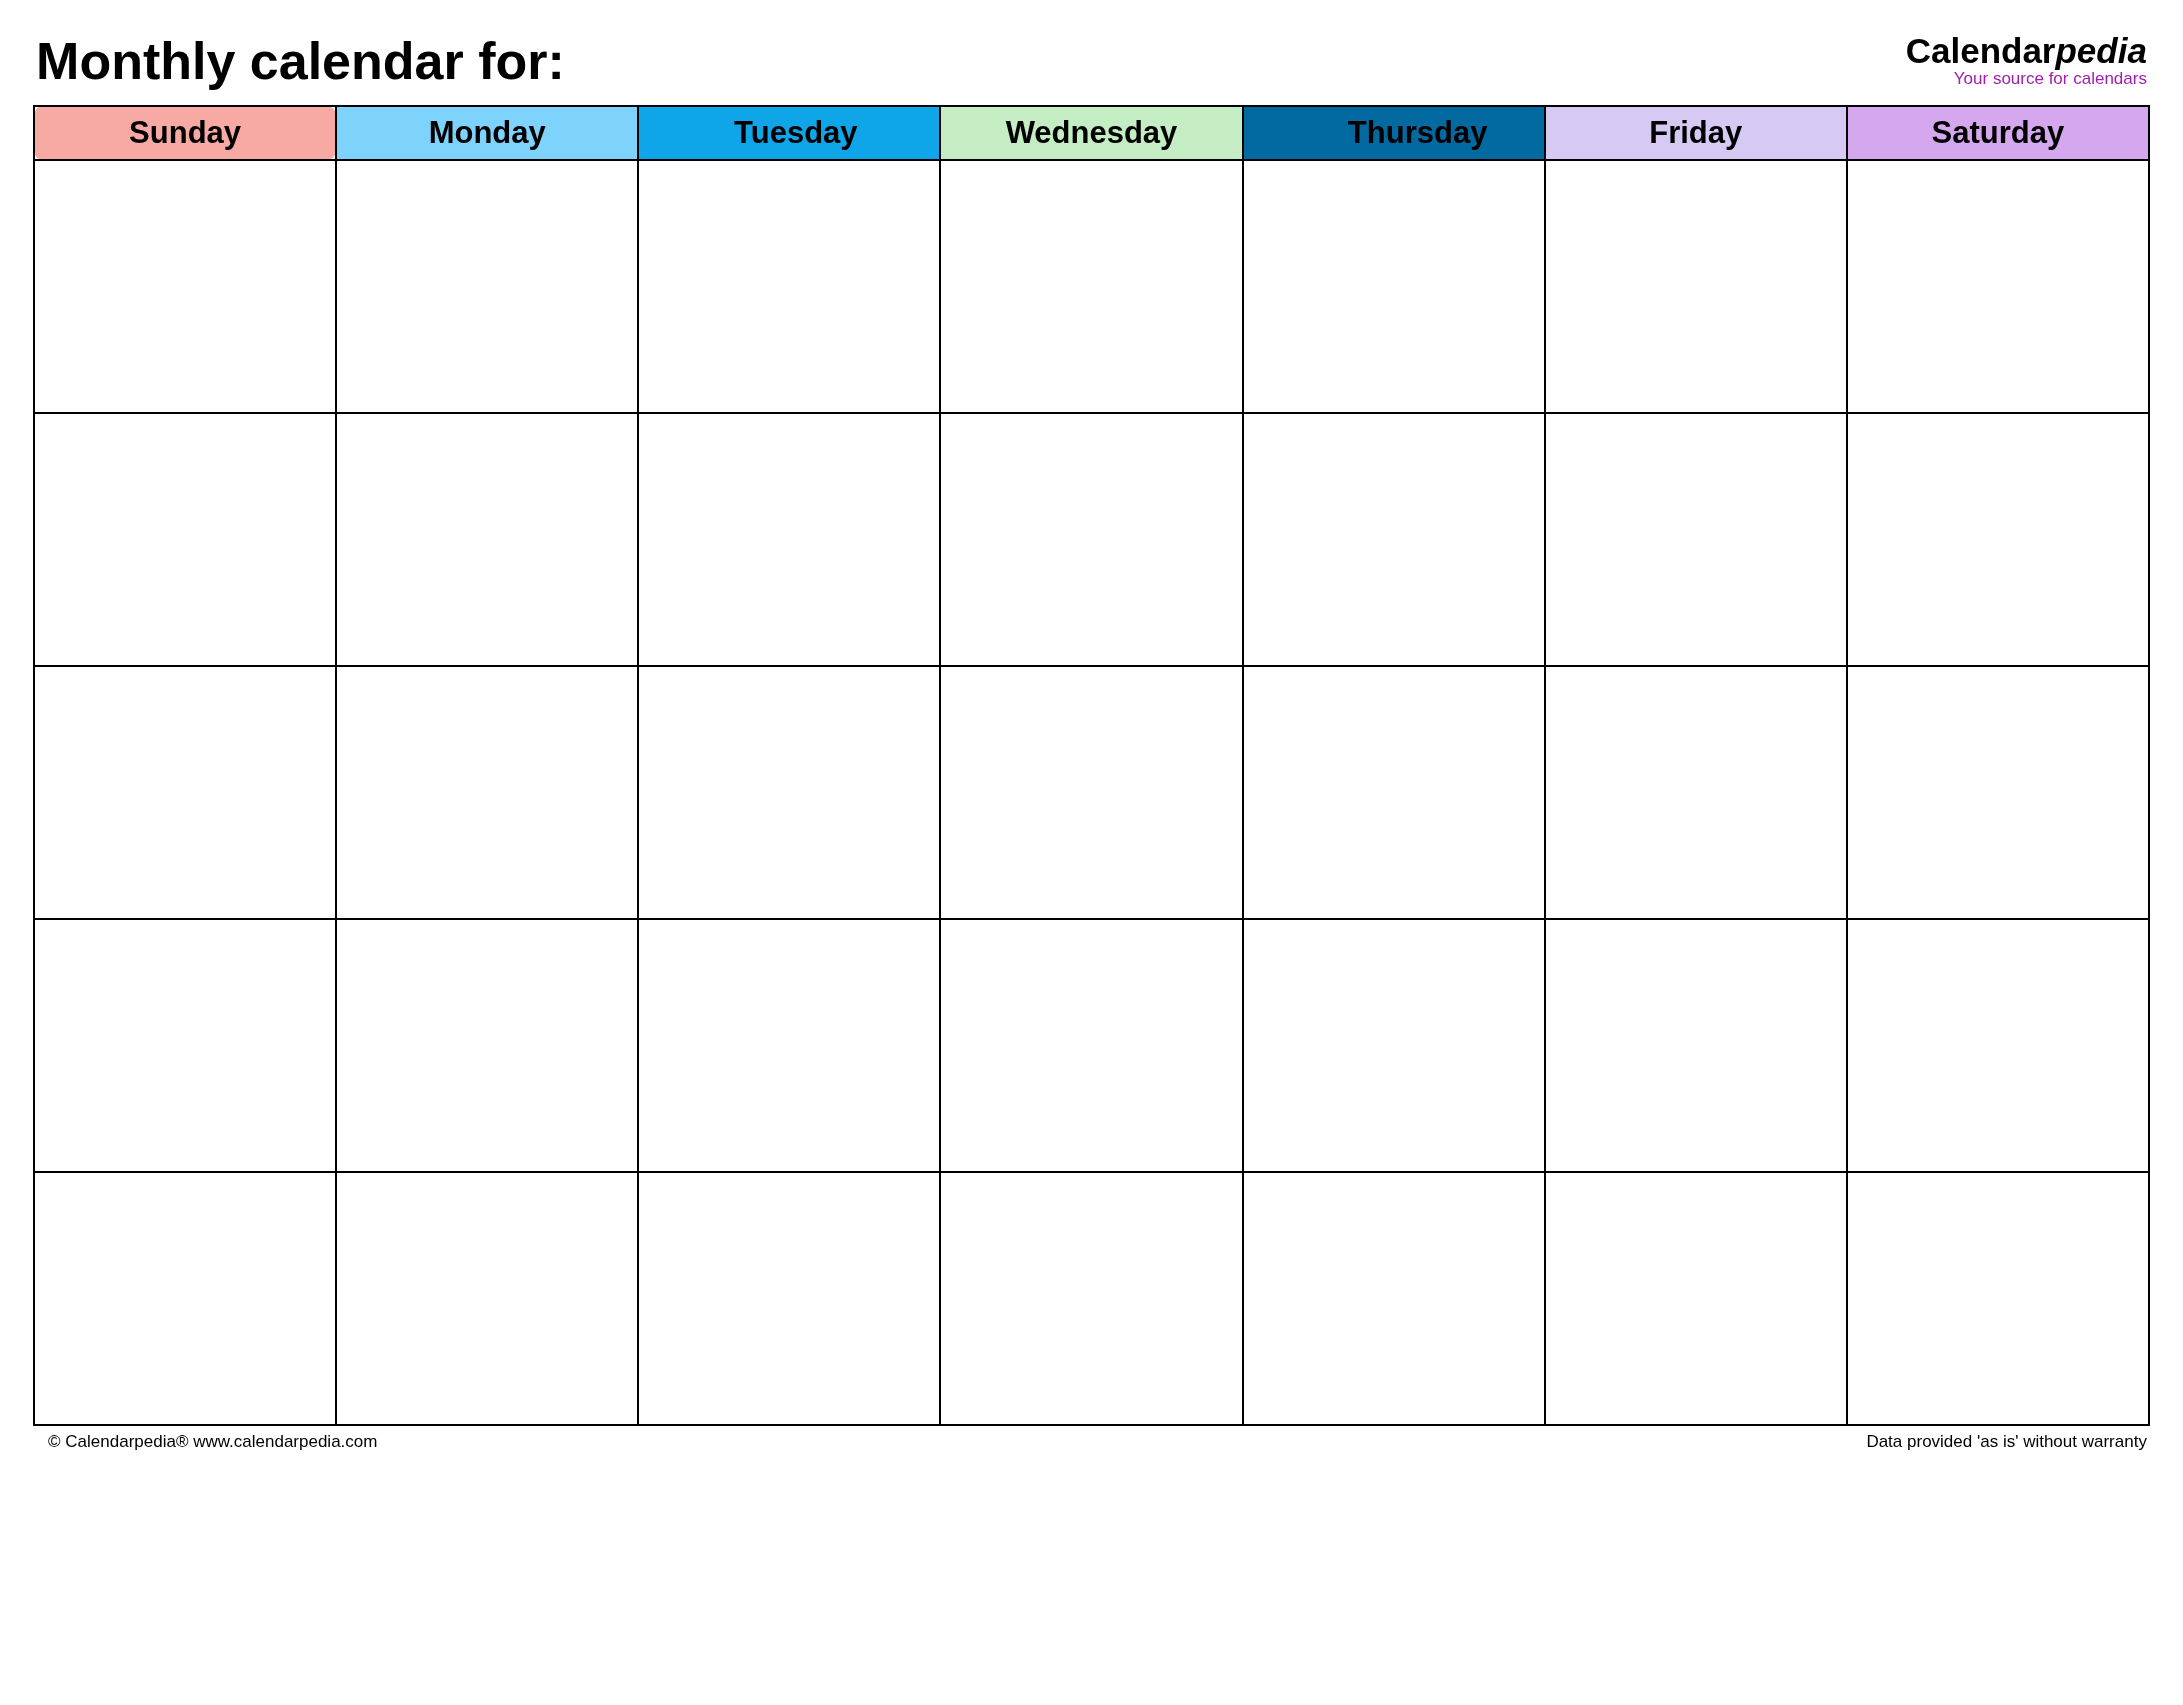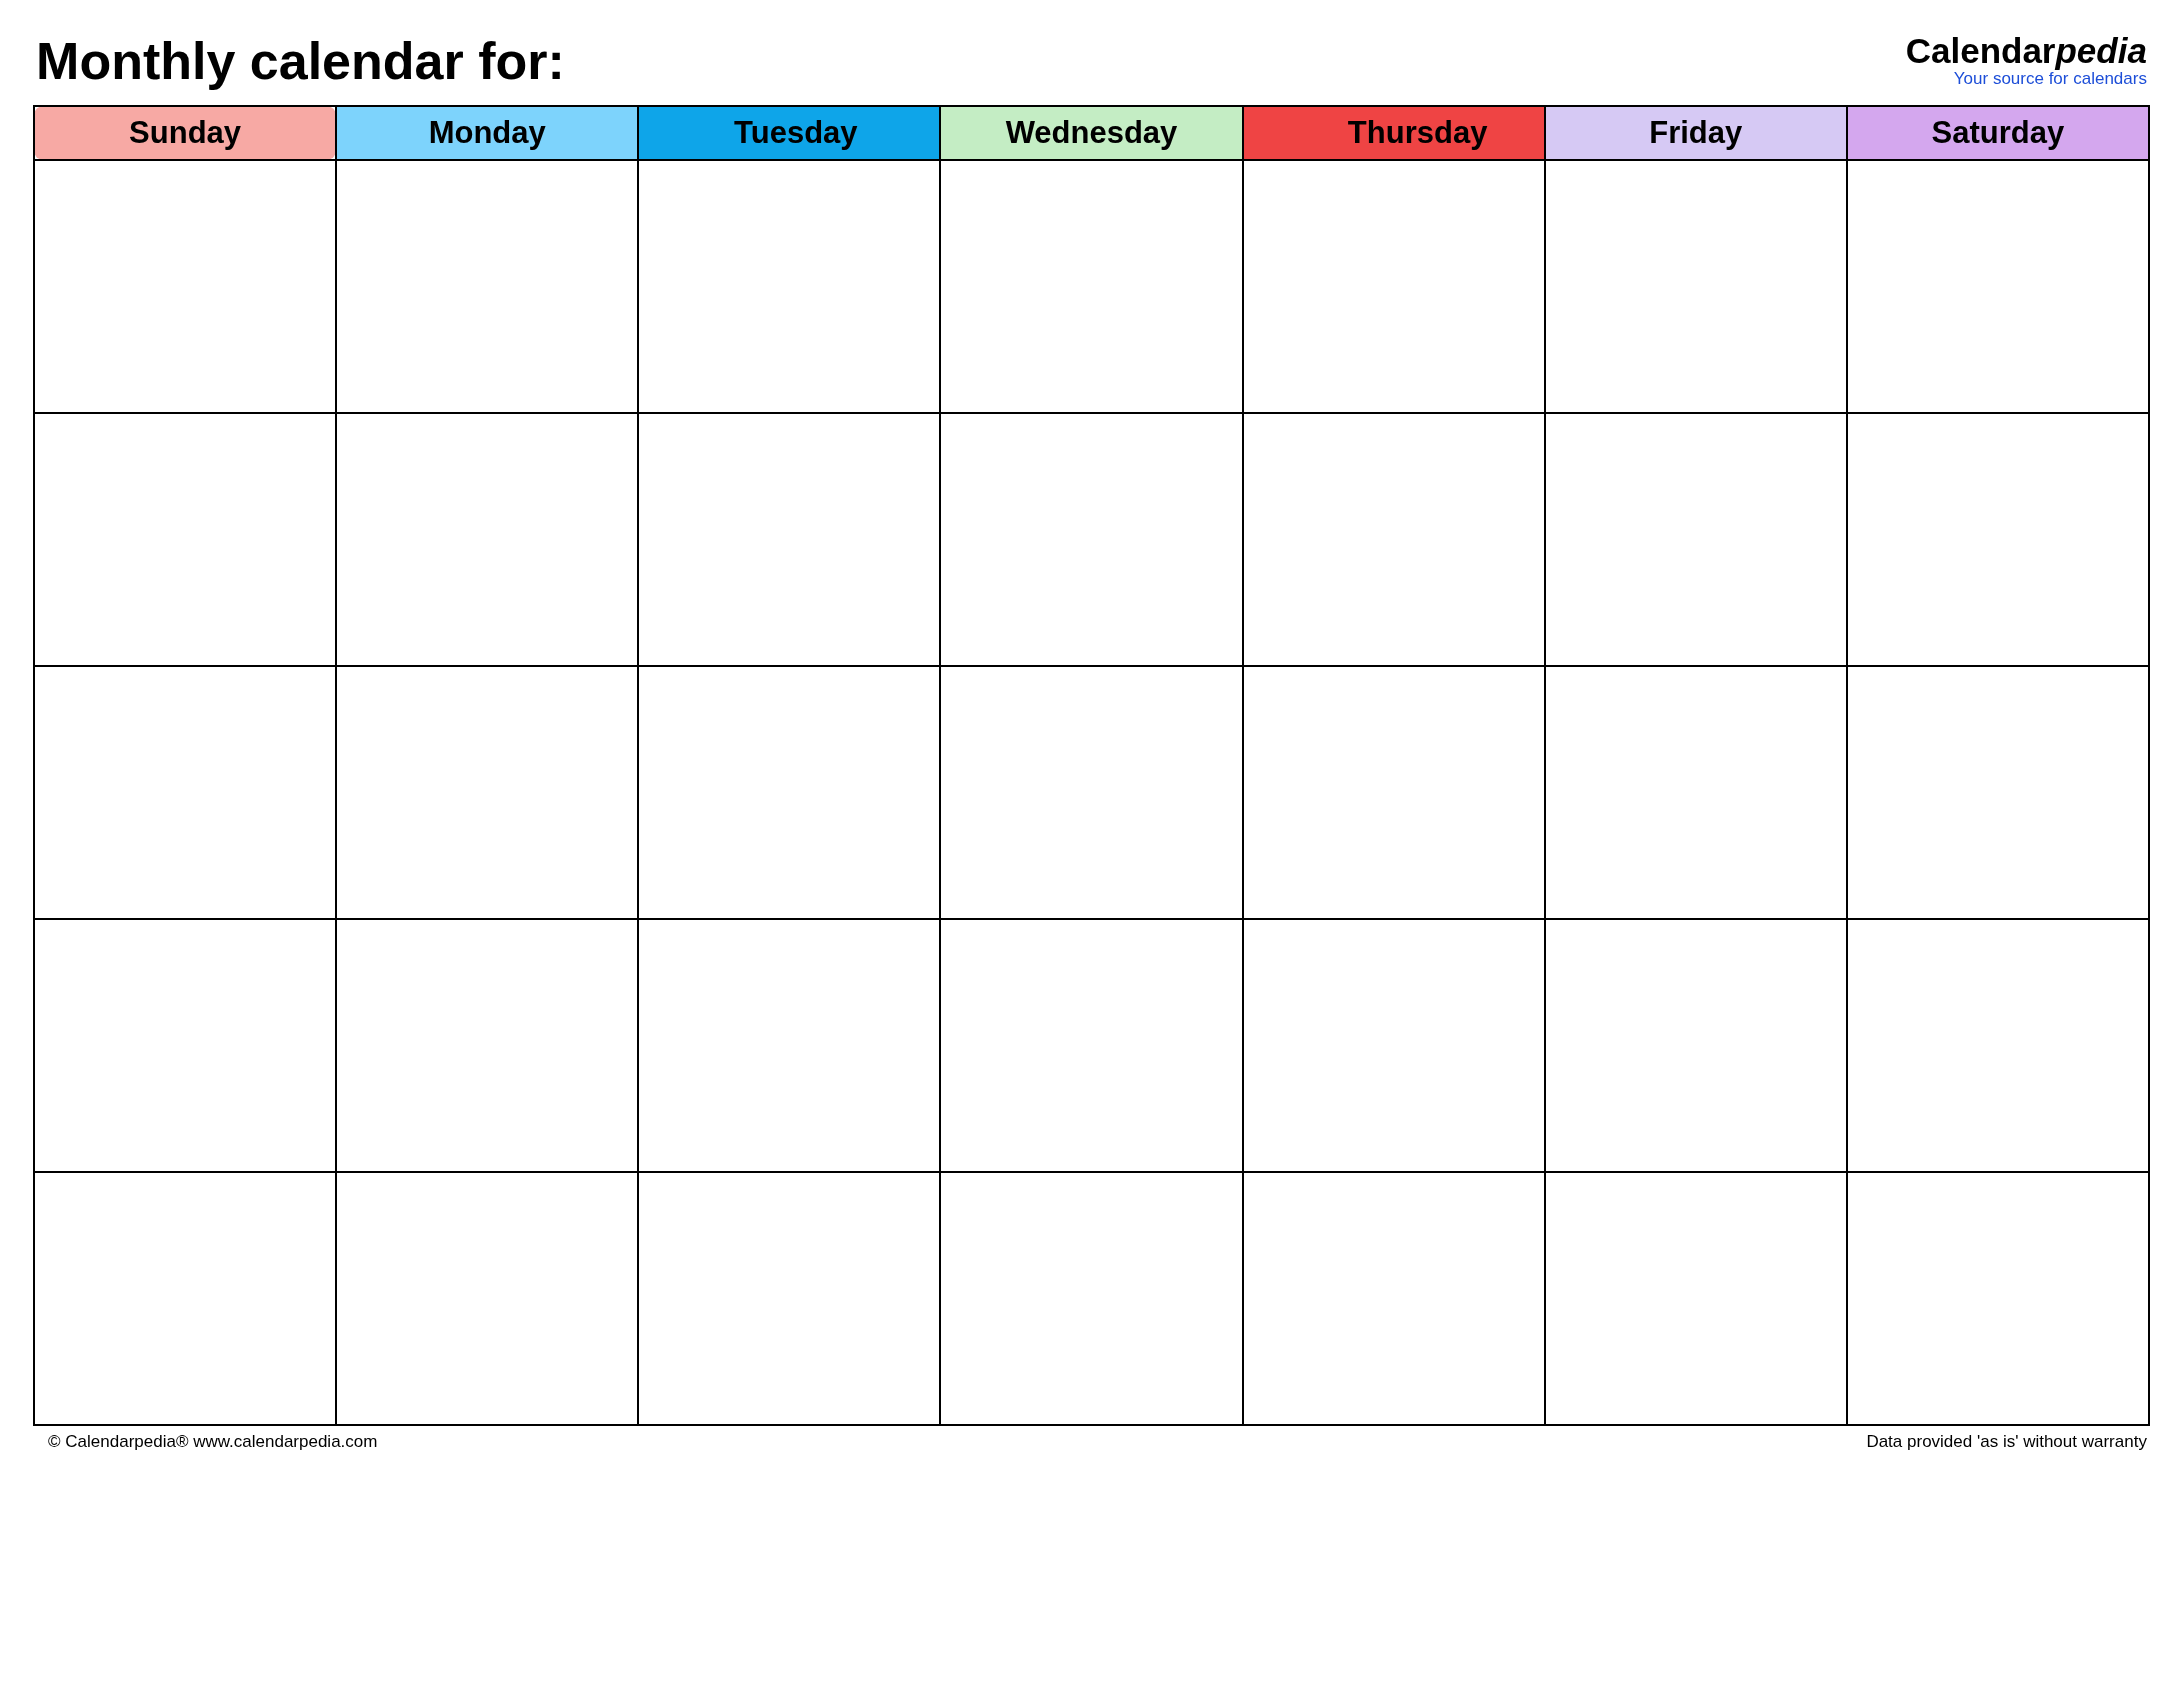--- a/index.html
+++ b/index.html
@@ -32,21 +32,21 @@
   .brand-name {
     font-size: 35px;
     font-weight: normal;
     color: #000;
     line-height: 1;
   }
   .brand-name .strong { font-weight: bold; }
   .brand-name .italic { font-style: italic; font-weight: bold; }
   .brand-tag {
     font-size: 17px;
-    color: #1d4ed8;
+    color: #a21caf;
     margin-top: 1.5px;
   }
   table.calendar {
     width: 100%;
     border-collapse: collapse;
     table-layout: fixed;
   }
   table.calendar th {
     border: 2.3px solid #000;
     padding: 7.7px 0;
@@ -85,21 +85,21 @@
     </div>
   </div>
 
   <table class="calendar">
     <thead>
       <tr id="header-row">
           <th style="background: rgb(247, 169, 164); border-radius: 9px;">Sunday</th>
           <th style="background: #7dd3fc;">Monday</th>
           <th style="background: #0ea5e9; padding-left: 13px;">Tuesday</th>
           <th style="background: rgb(196, 237, 196); margin-top: 31px;">Wednesday</th>
-          <th style="background: #ef4444; padding-left: 48px;">Thursday</th>
+          <th style="background: #0369a1; padding-left: 48px;">Thursday</th>
           <th style="background: rgb(214, 201, 244);">Friday</th>
           <th style="background: rgb(212, 167, 238);">Saturday</th>
         </tr>
     </thead>
     <tbody id="calendar-body">
         <tr>
           <td></td>
           <td></td>
           <td></td>
           <td></td>

